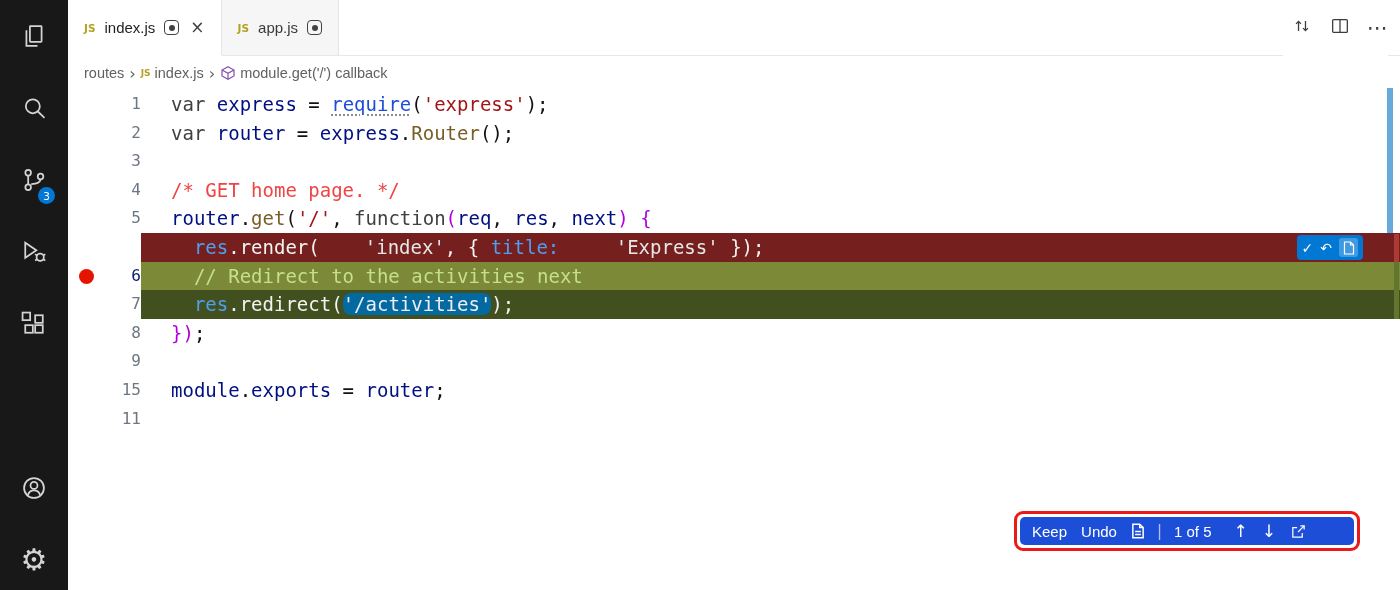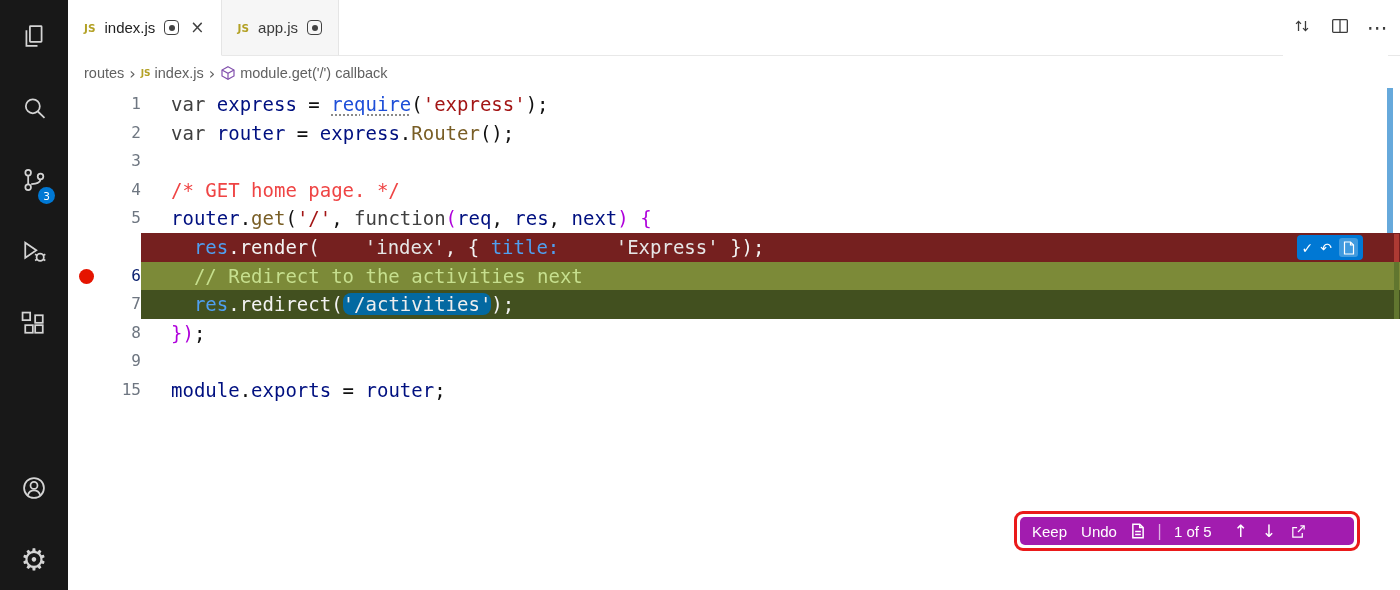--- a/index.html
+++ b/index.html
@@ -96,21 +96,21 @@
 
   
   .scroll-thumb { position:absolute; top:88px; right:7px; width:6px; height:145px;
     background:#66a9db; z-index:3; cursor:grab; }
   .ov-red   { position:absolute; top:234px; right:1px; width:5px; height:28px; background:#ad3a33; }
   .ov-green { position:absolute; top:262px; right:1px; width:5px; height:57px; background:#61762f; }
 
   
   .annotation { position:absolute; left:1014px; top:511px; width:346px; height:40px;
     border:3px solid #ea1a1a; border-radius:9px; padding:3px; z-index:6; }
-  .edits-bar { width:100%; height:100%; background:#a21caf; border-radius:5px;
+  .edits-bar { width:100%; height:100%; background:#1d4ed8; border-radius:5px;
     display:flex; align-items:center; padding:0 12px; color:#fff; font-size:15px; }
   .eb-btn { cursor:pointer; margin-right:14px; }
   .eb-icon { display:flex; align-items:center; cursor:pointer; margin-right:12px; }
   .eb-icon svg { stroke:#fff; fill:none; stroke-width:1.3; }
   .eb-div { opacity:0.65; margin-right:12px; font-family:"DejaVu Sans",sans-serif; }
   .eb-count { margin-right:22px; }
   .eb-arrow { font-family:"DejaVu Sans",sans-serif; font-size:17px; cursor:pointer; margin-right:14px; line-height:1; }
   .jade-icon svg { display:block; }
 </style>
 </head>
@@ -237,20 +237,21 @@
       <div class="code-line"><div class="glyph"></div><div class="lnum">2</div><div class="content"><span class="tk-kw">var</span><span class="tk-pl"> </span><span class="tk-id">router</span><span class="tk-pl"> = </span><span class="tk-id">express</span><span class="tk-pl">.</span><span class="tk-fn">Router</span><span class="tk-pl">();</span></div></div>
       <div class="code-line"><div class="glyph"></div><div class="lnum">3</div><div class="content"></div></div>
       <div class="code-line"><div class="glyph"></div><div class="lnum">4</div><div class="content"><span class="tk-cm">/* GET home page. */</span></div></div>
       <div class="code-line"><div class="glyph"></div><div class="lnum">5</div><div class="content"><span class="tk-id">router</span><span class="tk-pl">.</span><span class="tk-fn">get</span><span class="tk-pl">(</span><span class="tk-str">'/'</span><span class="tk-pl">, </span><span class="tk-kw">function</span><span class="tk-br">(</span><span class="tk-id">req</span><span class="tk-pl">, </span><span class="tk-id">res</span><span class="tk-pl">, </span><span class="tk-id">next</span><span class="tk-br">)</span><span class="tk-pl"> </span><span class="tk-br">{</span></div></div>
       <div class="code-line"><div class="glyph"></div><div class="lnum"></div><div class="content bg-del"><span class="tk-dwt">  </span><span class="tk-dlb">res</span><span class="tk-dwt">.</span><span class="tk-dwt">render</span><span class="tk-dwt">(</span><span class="tk-dstr">'index'</span><span class="tk-dwt">, </span><span class="tk-dwt">{ </span><span class="tk-dlb">title:</span><span class="tk-dwt"> </span><span class="tk-dstr">'Express'</span><span class="tk-dwt"> </span><span class="tk-dwt">});</span></div></div>
       <div class="code-line"><div class="glyph"><span class="breakpoint"></span></div><div class="lnum active">6</div><div class="content bg-add"><span class="tk-acm">  // Redirect to the activities next</span></div></div>
       <div class="code-line"><div class="glyph"></div><div class="lnum">7</div><div class="content bg-add2"><span class="tk-awt">  </span><span class="tk-alb">res</span><span class="tk-awt">.</span><span class="tk-awt">redirect</span><span class="tk-awt">(</span><span class="tk-astr tk-hl">'/activities'</span><span class="tk-awt">);</span></div></div>
       <div class="code-line"><div class="glyph"></div><div class="lnum">8</div><div class="content"><span class="tk-br">})</span><span class="tk-pl">;</span></div></div>
       <div class="code-line"><div class="glyph"></div><div class="lnum">9</div><div class="content"></div></div>
       <div class="code-line"><div class="glyph"></div><div class="lnum">15</div><div class="content"><span class="tk-id">module</span><span class="tk-pl">.</span><span class="tk-id">exports</span><span class="tk-pl"> = </span><span class="tk-id">router</span><span class="tk-pl">;</span></div></div>
+      <div class="code-line"><div class="glyph"></div><div class="lnum">11</div><div class="content"></div></div>
     </div>
 
   <div class="inline-toolbar">
     <span class="it-btn">✓</span>
     <span class="it-btn">↶</span>
     <span class="it-btn it-file">
       <svg width="12" height="14" viewBox="0 0 12 14">
           <path d="M1.5 1h6l3 3v9h-9z"></path>
           <path d="M7.5 1v3h3"></path>
         </svg>

